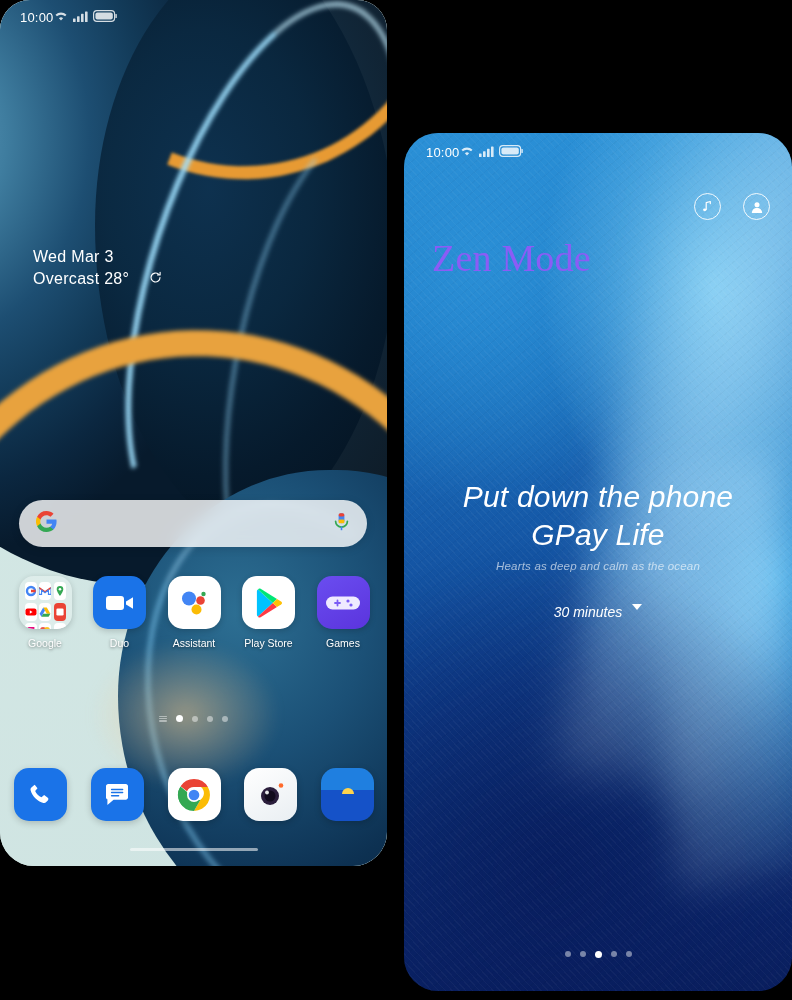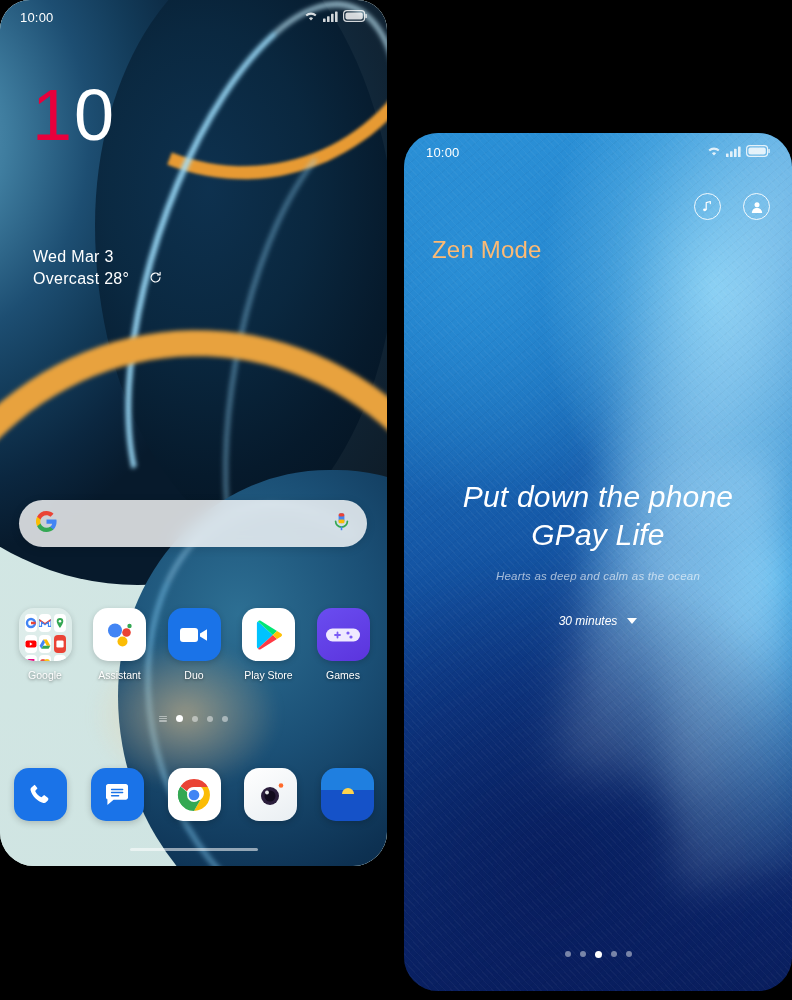--- a/index.html
+++ b/index.html
@@ -152,21 +152,21 @@
   .wp2 .grain { position:absolute; inset:0; opacity:.10;
     background-image:
       repeating-linear-gradient(47deg, rgba(255,255,255,.35) 0 1px, transparent 1px 5px),
       repeating-linear-gradient(-41deg, rgba(0,0,0,.25) 0 1px, transparent 1px 7px);
   }
 
   
   .statusbar {
     position: absolute; left: 0; right: 0; top: 0;
     height: 34px; display: flex; align-items: center;
-    justify-content: space-between;
+    justify-content: flex-start;
     padding: 0 20px;
     color: #fff; font-size: 13px; letter-spacing: .2px;
   }
   .sb-right { display: flex; align-items: center; gap: 5px; }
   .ico-wifi, .ico-sig, .ico-bat { display: block; }
   .sb-dim { opacity: .82; }
 
   
   .clock {
     position: absolute; left: 32px; top: 82px;
@@ -186,21 +186,21 @@
     background: rgba(255,255,255,.80);
     backdrop-filter: blur(8px);
     box-shadow: 0 2px 10px rgba(0,0,0,.12);
     display: flex; align-items: center;
     justify-content: space-between;
     padding: 0 17px;
   }
 
   
   .appgrid {
-    position: absolute; left: 14px; top: 608px;
+    position: absolute; left: 14px; top: 576px;
     width: 360px;
     display: flex; justify-content: space-between;
   }
   .app { width: 62px; text-align: center; }
   .app .tile {
     width: 53px; height: 53px; margin: 0 auto;
     border-radius: 15px; position: relative;
     box-shadow: 0 2px 6px rgba(0,0,0,.18);
     overflow: hidden;
   }
@@ -243,31 +243,31 @@
     position: absolute; right: 22px; top: 60px;
     display: flex; gap: 22px;
   }
   .zen-icons .cbtn {
     width: 27px; height: 27px; border-radius: 50%;
     border: 1.4px solid rgba(255,255,255,.9);
     display: flex; align-items: center; justify-content: center;
   }
   .zen-title {
     position: absolute; left: 28px; top: 103px;
-    color: #fdba74; font-size: 24px; font-weight: 400; letter-spacing: .2px;
+    color: #8b5cf6; font-size: 38px; font-weight: 400; letter-spacing: .2px; font-family: Liberation Serif, serif;
   }
   .zen-center {
     position: absolute; left: 0; right: 0; top: 345px;
     text-align: center; color: #fff; font-style: italic;
   }
   .zen-center .h1 { font-size: 30px; font-weight: 400; line-height: 1.27; letter-spacing: .2px;}
-  .zen-center .sub { margin-top: 16px; font-size: 11.5px; color: rgba(255,255,255,.62); letter-spacing:.2px; }
+  .zen-center .sub { margin-top: 6px; font-size: 11.5px; color: rgba(255,255,255,.62); letter-spacing:.2px; }
   .zen-duration {
-    margin-top: 32px; font-size: 12px; color: #fff;
-    display: inline-flex; align-items: center; gap: 10px;
+    margin-top: 32px; font-size: 14px; color: #fff;
+    display: inline-flex; gap: 10px;
   }
   .caret { width:0;height:0;border-left:5px solid transparent;border-right:5px solid transparent;border-top:6px solid #fff; }
   .zen-dots {
     position: absolute; left: 0; right: 0; top: 818px;
     display: flex; justify-content: center; gap: 9px;
   }
   .zen-dots .d { width: 6px; height: 6px; border-radius: 50%; background: rgba(255,255,255,.45); }
   .zen-dots .d.on { background: #fff; width:7px; height:7px; }
 </style>
 </head>
@@ -309,23 +309,20 @@
           <svg width="24" height="12" viewBox="0 0 24 12">
             <rect x="0.6" y="0.6" width="21" height="10.8" rx="3.3" fill="none" stroke="#fff" stroke-width="1.2"></rect>
             <rect x="2.4" y="2.4" width="17.4" height="7.2" rx="2" fill="#fff"></rect>
             <rect x="22.4" y="4" width="1.4" height="4" rx=".6" fill="#fff"></rect>
           </svg>
         </span>
       </span>
     </div>
 
     <div class="clock">
-      <div class="row">
-        <span class="hl">1</span><span>0</span>
-      </div>
     </div>
 
     <div class="dateinfo">
       <div class="l1">Wed  Mar 3</div>
       <div class="l2">
         <span>Overcast  28°</span>
         <span>
           <svg width="13" height="13" viewBox="0 0 13 13">
               <path d="M11 6.5a4.5 4.5 0 1 1-1.45-3.3" fill="none" stroke="#fff" stroke-width="1.15" stroke-linecap="round"></path>
               <path d="M11.1 1.3v2.6H8.6" fill="none" stroke="#fff" stroke-width="1.15" stroke-linecap="round" stroke-linejoin="round"></path>
@@ -393,39 +390,39 @@
                 <circle cx="8" cy="8" r="3" fill="#34A853" opacity=".9"></circle>
               </svg></i>
           <i style="background:#fff"><svg width="100%" height="100%" viewBox="0 0 14 8">
                 <text x="7" y="6" font-size="5" text-anchor="middle" fill="#5f6368" font-family="Liberation Sans">GPay</text>
               </svg></i>
         </div>
         <div class="lbl">Google</div>
       </div>
 
       <div class="app">
-        <div class="tile" style="background:#fff;display:flex;align-items:center;justify-content:center;">
-          <svg width="34" height="34" viewBox="0 0 34 34">
-            <circle cx="12" cy="12.5" r="7" fill="#4285F4"></circle>
-            <circle cx="23.5" cy="14.5" r="4.3" fill="#EA4335"></circle>
-            <circle cx="19.5" cy="23.5" r="5" fill="#FBBC05"></circle>
-            <circle cx="26.5" cy="8" r="2.2" fill="#34A853"></circle>
-          </svg>
-        </div>
-        <div class="lbl">Assistant</div>
-      </div>
-
-      <div class="app">
         <div class="tile" style="background:#1a73e8;display:flex;align-items:center;justify-content:center;">
           <svg width="30" height="22" viewBox="0 0 30 22">
               <rect x="1" y="4" width="18" height="14" rx="3" fill="#fff"></rect>
               <path d="M21 9.5 28 5.2v11.6L21 12.5z" fill="#fff"></path>
             </svg>
         </div>
         <div class="lbl">Duo</div>
+      </div>
+
+      <div class="app">
+        <div class="tile" style="background:#fff;display:flex;align-items:center;justify-content:center;">
+          <svg width="34" height="34" viewBox="0 0 34 34">
+            <circle cx="12" cy="12.5" r="7" fill="#4285F4"></circle>
+            <circle cx="23.5" cy="14.5" r="4.3" fill="#EA4335"></circle>
+            <circle cx="19.5" cy="23.5" r="5" fill="#FBBC05"></circle>
+            <circle cx="26.5" cy="8" r="2.2" fill="#34A853"></circle>
+          </svg>
+        </div>
+        <div class="lbl">Assistant</div>
       </div>
 
       <div class="app">
         <div class="tile" style="background:#fff;display:flex;align-items:center;justify-content:center;">
           <svg width="28" height="30" viewBox="0 0 28 30">
             <path d="M3 1.6 17.8 15 3 28.4c-.7-.3-1.1-1-1.1-2V3.6c0-1 .4-1.7 1.1-2z" fill="#00C3FF"></path>
             <path d="M3 1.6 17.8 15l4.2-3.9L5.6.8C4.6.2 3.6.3 3 1.6z" fill="#00E676"></path>
             <path d="M3 28.4 17.8 15l4.2 3.9L5.6 29.2c-1 .6-2 .5-2.6-.8z" fill="#FF3A44"></path>
             <path d="M22 11.1 17.8 15l4.2 3.9 4.1-2.4c1.3-.8 1.3-2.2 0-3z" fill="#FFC107"></path>
           </svg>

